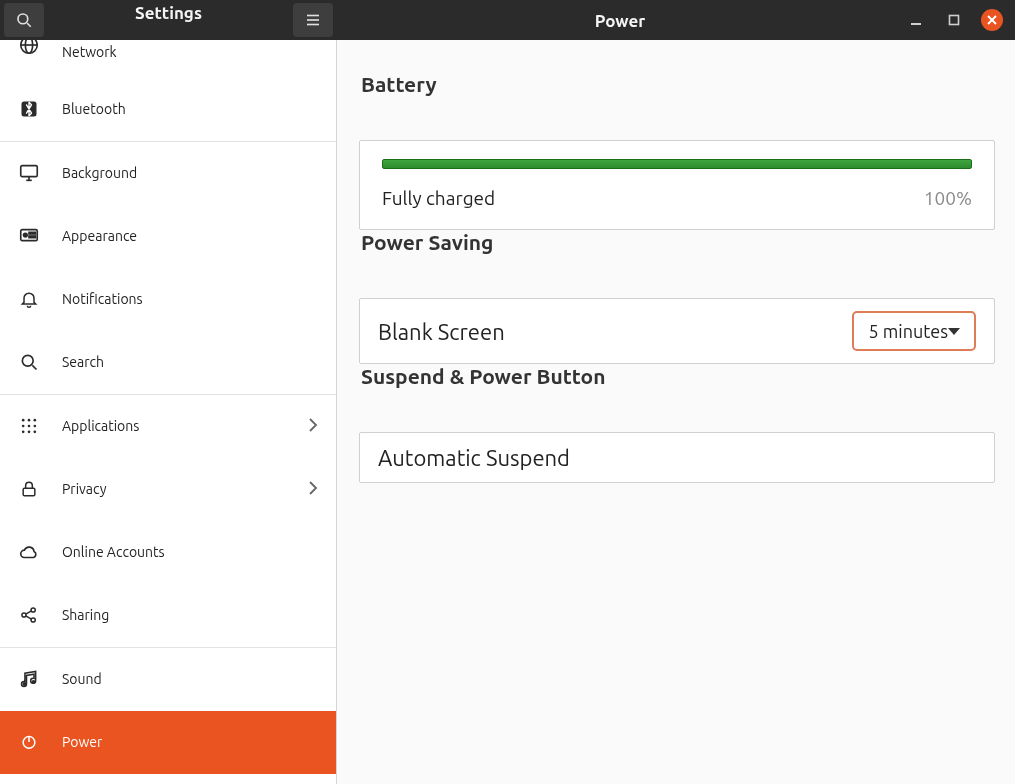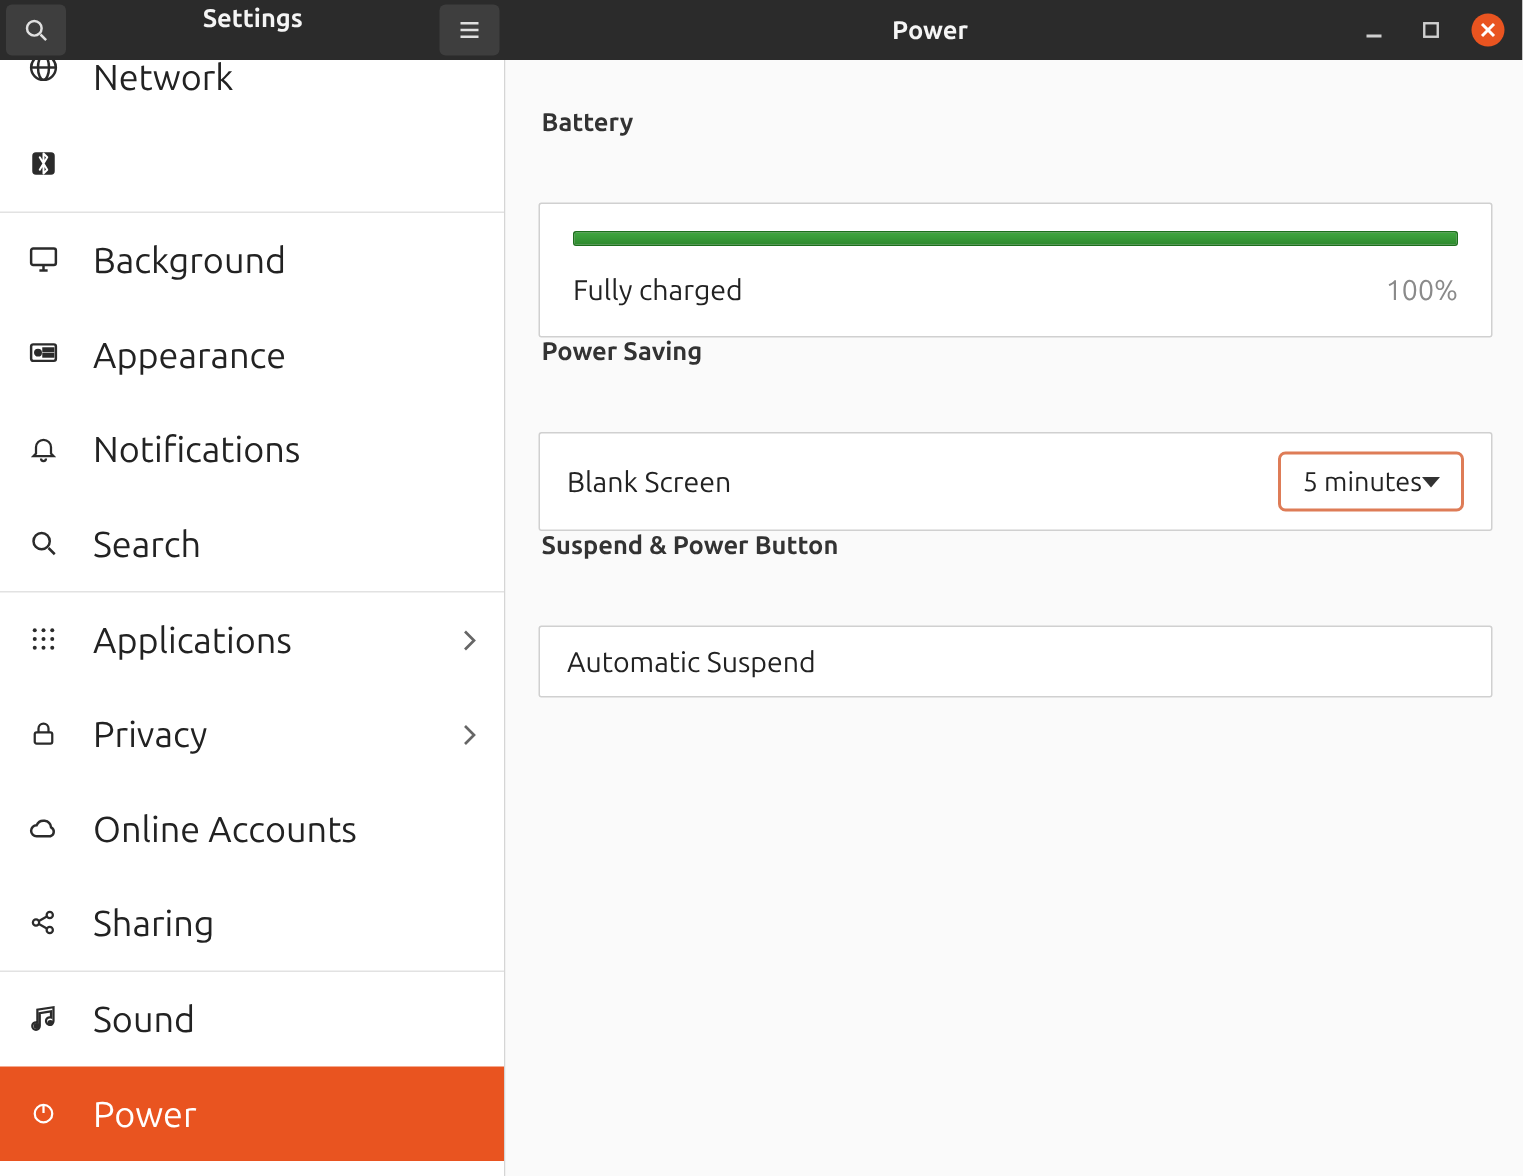--- a/index.html
+++ b/index.html
@@ -16,44 +16,44 @@
   .hb-title-right { flex: 1; text-align: center; font-weight: 600; font-size: 17px; color: #f5f5f5; }
   .winbtns { display: flex; align-items: center; gap: 16px; padding-right: 8px; padding-left: 6px; }
   .winbtn { width: 22px; height: 22px; display: flex; align-items: center; justify-content: center; border-radius: 50%; color: #cfcfcf; }
   .winbtn.close { background: #e95420; color: #fff; }
   .winbtn svg { display: block; }
 
   
   .body { flex: 1; display: flex; min-height: 0; }
   .sidebar { width: 337px; background: #ffffff; border-right: 1px solid #d5d5d5; overflow: hidden; }
   .side-list { display: flex; flex-direction: column; }
-  .side-item { display: flex; align-items: center; height: 63px; padding: 0 18px; gap: 22px; color: #222; font-size: 24px; cursor: default; border-bottom: 1px solid transparent; }
+  .side-item { display: flex; align-items: center; height: 63px; padding: 0 18px; gap: 22px; color: #222; font-size: 14px; cursor: default; border-bottom: 1px solid transparent; }
   .side-item .icon { width: 22px; display: flex; align-items: center; justify-content: center; color: #2b2b2b; }
   .side-item .label { flex: 1; }
   .side-item .chev { color: #666; }
   .side-item.selected { background: #e95420; color: #ffffff; }
   .side-item.selected .icon, .side-item.selected .chev { color: #ffffff; }
   .side-sep { height: 1px; background: #e2e2e2; }
   .side-item.first { height: 52px; margin-top: -14px; } 
   .side-item.first .icon-clip { margin-top: -14px; }
 
   
   .content { flex: 1; background: #fafafa; padding: 32px 20px 0 22px; overflow: auto; }
-  .section-title { font-size: 17px; font-weight: 600; color: #333; margin: 0 0 12px 2px; }
+  .section-title { font-size: 21px; font-weight: 600; color: #333; margin: 0 0 12px 2px; }
   .section-title.t2 { }
 
   .card { background: #ffffff; border: 1px solid #d0d0d0; border-radius: 2px; margin-top: 44px; }
   .battery-card { padding: 18px 22px 20px; }
   .batt-bar { height: 10px; border: 1px solid #1b6f1b; background: linear-gradient(to bottom, #3fa63f, #2e8b2e); border-radius: 2px; margin-bottom: 18px; }
   .batt-row { display: flex; align-items: baseline; justify-content: space-between; font-size: 19px; }
   .batt-status { color: #222; }
   .batt-pct { color: #8a8a8a; }
 
   .row-card { display: flex; align-items: center; padding: 12px 18px; gap: 12px; }
-  .row-label { flex: 1; font-size: 19px; color: #222; }
+  .row-label { flex: 1; font-size: 22px; color: #222; }
   .row-value { font-size: 19px; color: #222; }
 
   .combo { border: 2px solid #de7c57; border-radius: 5px; padding: 8px 14px; display: flex; align-items: center; font-size: 18px; color: #222; background: #fff; }
   .combo .tri { width: 0; height: 0; border-left: 6px solid transparent; border-right: 6px solid transparent; border-top: 7px solid #333; }
 
   svg { pointer-events: none; }
 </style>
 </head>
 <body>
 
@@ -115,20 +115,21 @@
           <span class="label">Network</span>
         </div>
 
         <div class="side-item">
           <span class="icon">
             <svg width="20" height="20" viewBox="0 0 24 24">
                 <rect x="3" y="3" width="18" height="18" rx="3" fill="#2b2b2b"></rect>
                 <path d="M9 7 L15 17 L12 20 L12 4 L15 7 L9 17" fill="none" stroke="#ffffff" stroke-width="1.6" stroke-linejoin="round" stroke-linecap="round"></path>
               </svg>
           </span>
+          <span class="label">Bluetooth</span>
         </div>
 
         <div class="side-sep"></div>
 
         <div class="side-item">
           <span class="icon">
             <svg width="22" height="22" viewBox="0 0 24 24" fill="none" stroke="currentColor" stroke-width="1.8">
                 <rect x="3" y="4" width="18" height="12" rx="1.5"></rect>
                 <line x1="9" y1="20" x2="15" y2="20"></line>
                 <line x1="12" y1="16" x2="12" y2="20"></line>

